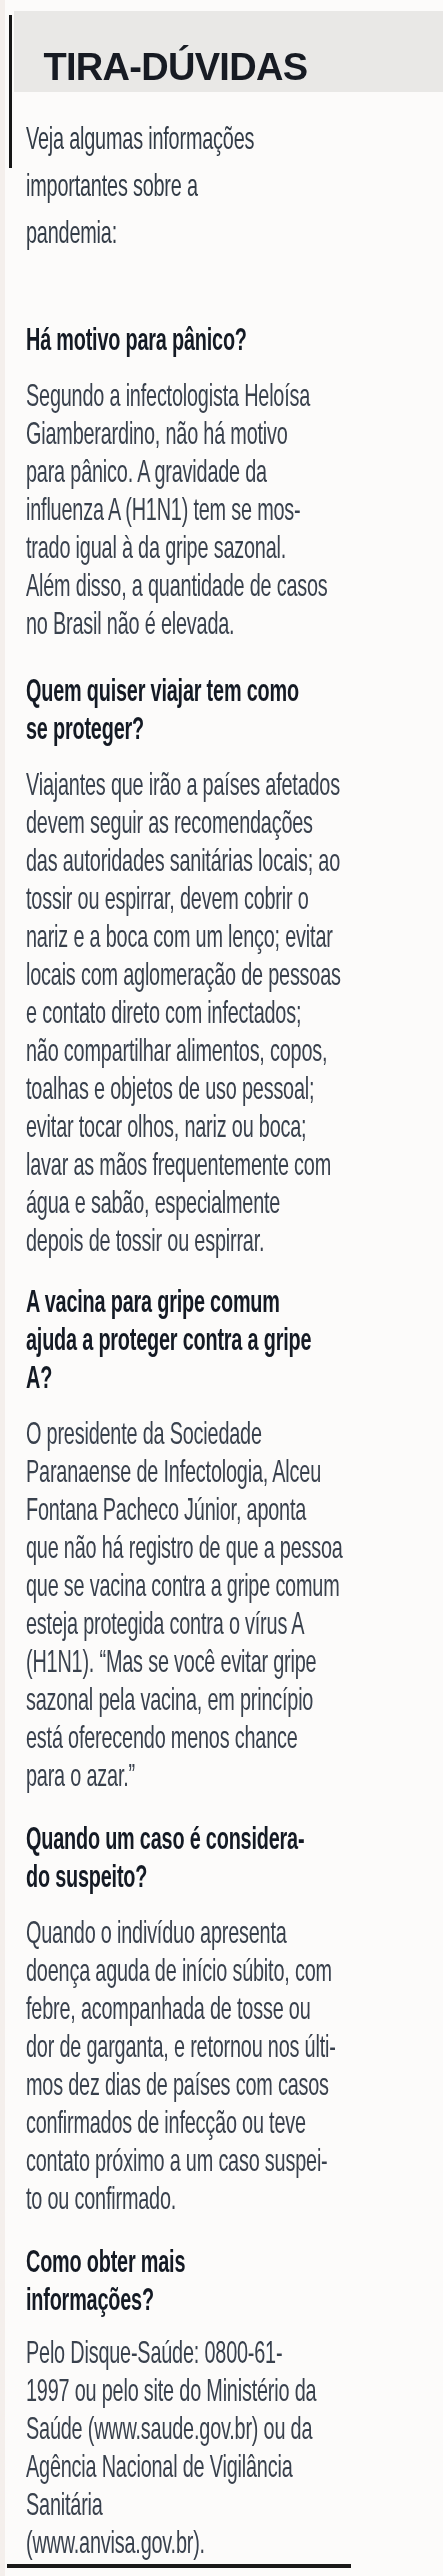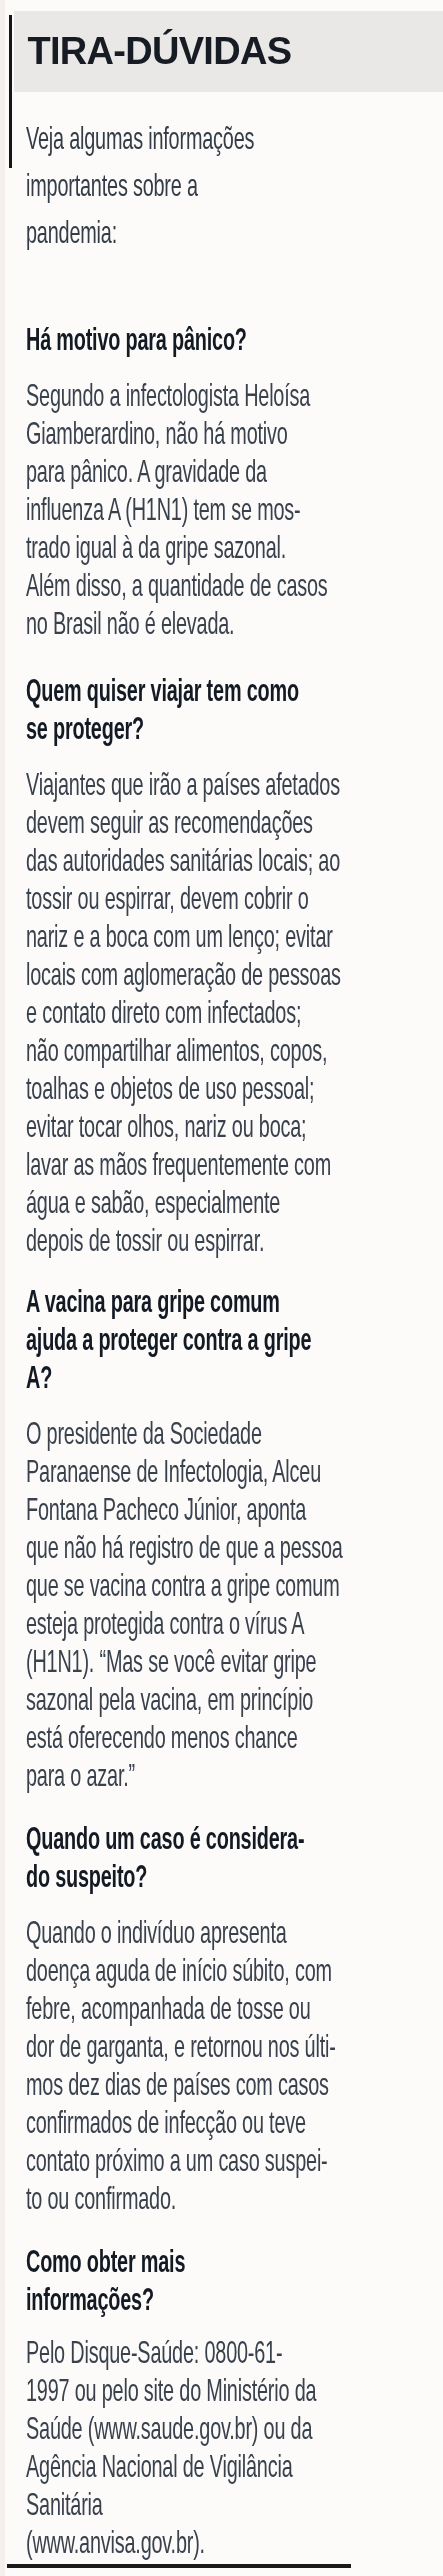--- a/index.html
+++ b/index.html
@@ -34,21 +34,21 @@
     left: 14px;
     top: 11.4px;
     width: 429px;
     height: 81px;
     background: #e9e8e6;
   }
   .title {
     position: absolute;
     left: 13.4px;
     top: 20px;
-    margin: 0;
+    margin: 16px;
     font-size: 38px;
     line-height: 40px;
     font-weight: bold;
     color: #171b23;
     letter-spacing: -0.7px;
     white-space: nowrap;
   }
   .intro {
     position: absolute;
     left: 25.5px;

